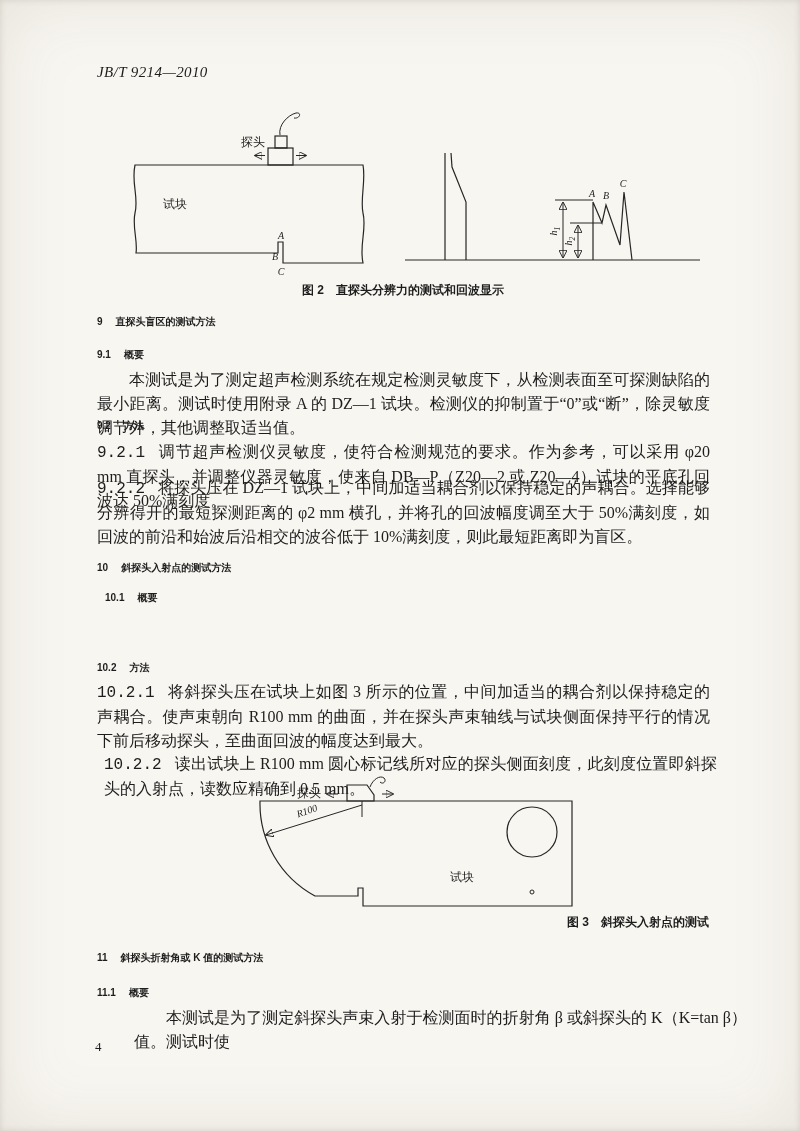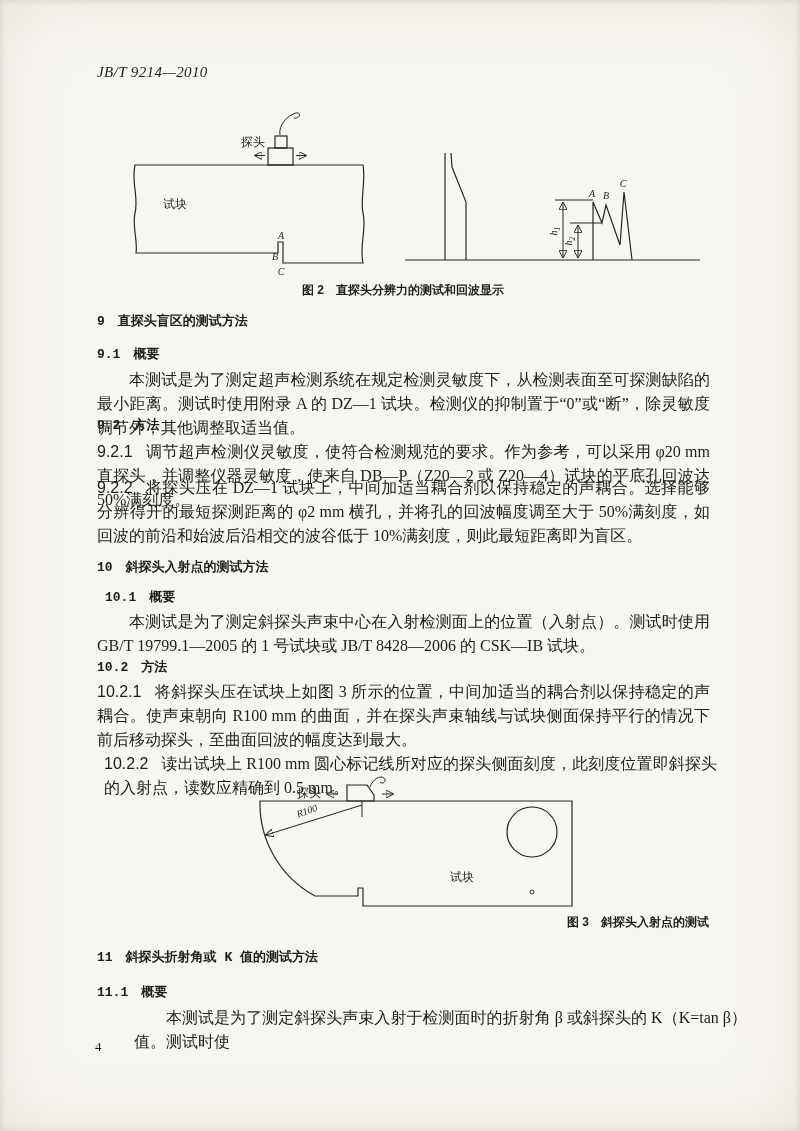--- a/index.html
+++ b/index.html
@@ -4,26 +4,26 @@
 <style>
   html,body{margin:0;padding:0;}
   body{width:800px;height:1131px;position:relative;background:#e9e7e1;
        font-family:"Liberation Serif",serif;color:#1d1d1d;}
   .page{position:absolute;inset:0;background:#f8f6f1;
         box-shadow:inset 0 0 70px rgba(125,112,92,.14), inset 0 0 6px rgba(110,100,85,.20);}
   .abs{position:absolute;}
   .std{left:97px;top:64px;font-size:15px;letter-spacing:.4px;font-style:italic;}
   .cap{font-family:"Liberation Sans",sans-serif;font-weight:bold;font-size:12px;
        text-align:center;width:612px;left:97px;}
-  .h{font-family:Liberation Mono, monospace;font-weight:bold;font-size:13px;
+  .h{font-family:Liberation Sans, sans-serif;font-weight:bold;font-size:10px;
      left:97px;line-height:20px;}
   .h .num{margin-right:13px;}
   .p{left:97px;width:613px;font-size:16px;line-height:24px;text-align:justify;}
   .p.ind{text-indent:2em;}
-  .cnum{font-family:Liberation Sans, sans-serif;margin-right:13px;}
+  .cnum{font-family:Liberation Mono, monospace;margin-right:13px;}
   .pn{left:95px;top:1039px;font-size:13px;}
   svg{overflow:visible;display:block;}
   svg path,svg line,svg rect,svg circle,svg polygon{stroke:#262626;stroke-width:1.2;fill:none;}
   svg .thin{stroke-width:1;}
   svg text{fill:#1d1d1d;stroke:none;font-family:"Liberation Serif",serif;}
   svg .cjk{font-size:12px;}
   svg .it{font-style:italic;font-size:10px;}
 </style>
 </head>
 <body>
@@ -88,21 +88,20 @@
   <div class="abs p" style="top:476px;">
     <span class="cnum">9.2.2</span><span>将探头压在 DZ—1 试块上，中间加适当耦合剂以保持稳定的声耦合。选择能够分辨得开的最短探测距离的 φ2 mm 横孔，并将孔的回波幅度调至大于 50%满刻度，如回波的前沿和始波后沿相交的波谷低于 10%满刻度，则此最短距离即为盲区。</span>
   </div>
 
   <div class="abs h" style="top:558px;">
     <span class="num">10</span><span>斜探头入射点的测试方法</span>
   </div>
   <div class="abs h" style="top:588px;margin-left:8px;">
     <span class="num">10.1</span><span>概要</span>
   </div>
-  <div class="abs p ind" style="top:610px;">本测试是为了测定斜探头声束中心在入射检测面上的位置（入射点）。测试时使用 GB/T 19799.1—2005 的 1 号试块或 JB/T 8428—2006 的 CSK—IB 试块。</div>
   <div class="abs h" style="top:658px;">
     <span class="num">10.2</span><span>方法</span>
   </div>
   <div class="abs p" style="top:680px;">
     <span class="cnum">10.2.1</span><span>将斜探头压在试块上如图 3 所示的位置，中间加适当的耦合剂以保持稳定的声耦合。使声束朝向 R100 mm 的曲面，并在探头声束轴线与试块侧面保持平行的情况下前后移动探头，至曲面回波的幅度达到最大。</span>
   </div>
   <div class="abs p" style="top:752px;margin-left:7px;">
     <span class="cnum">10.2.2</span><span>读出试块上 R100 mm 圆心标记线所对应的探头侧面刻度，此刻度位置即斜探头的入射点，读数应精确到 0.5 mm。</span>
   </div>
 

